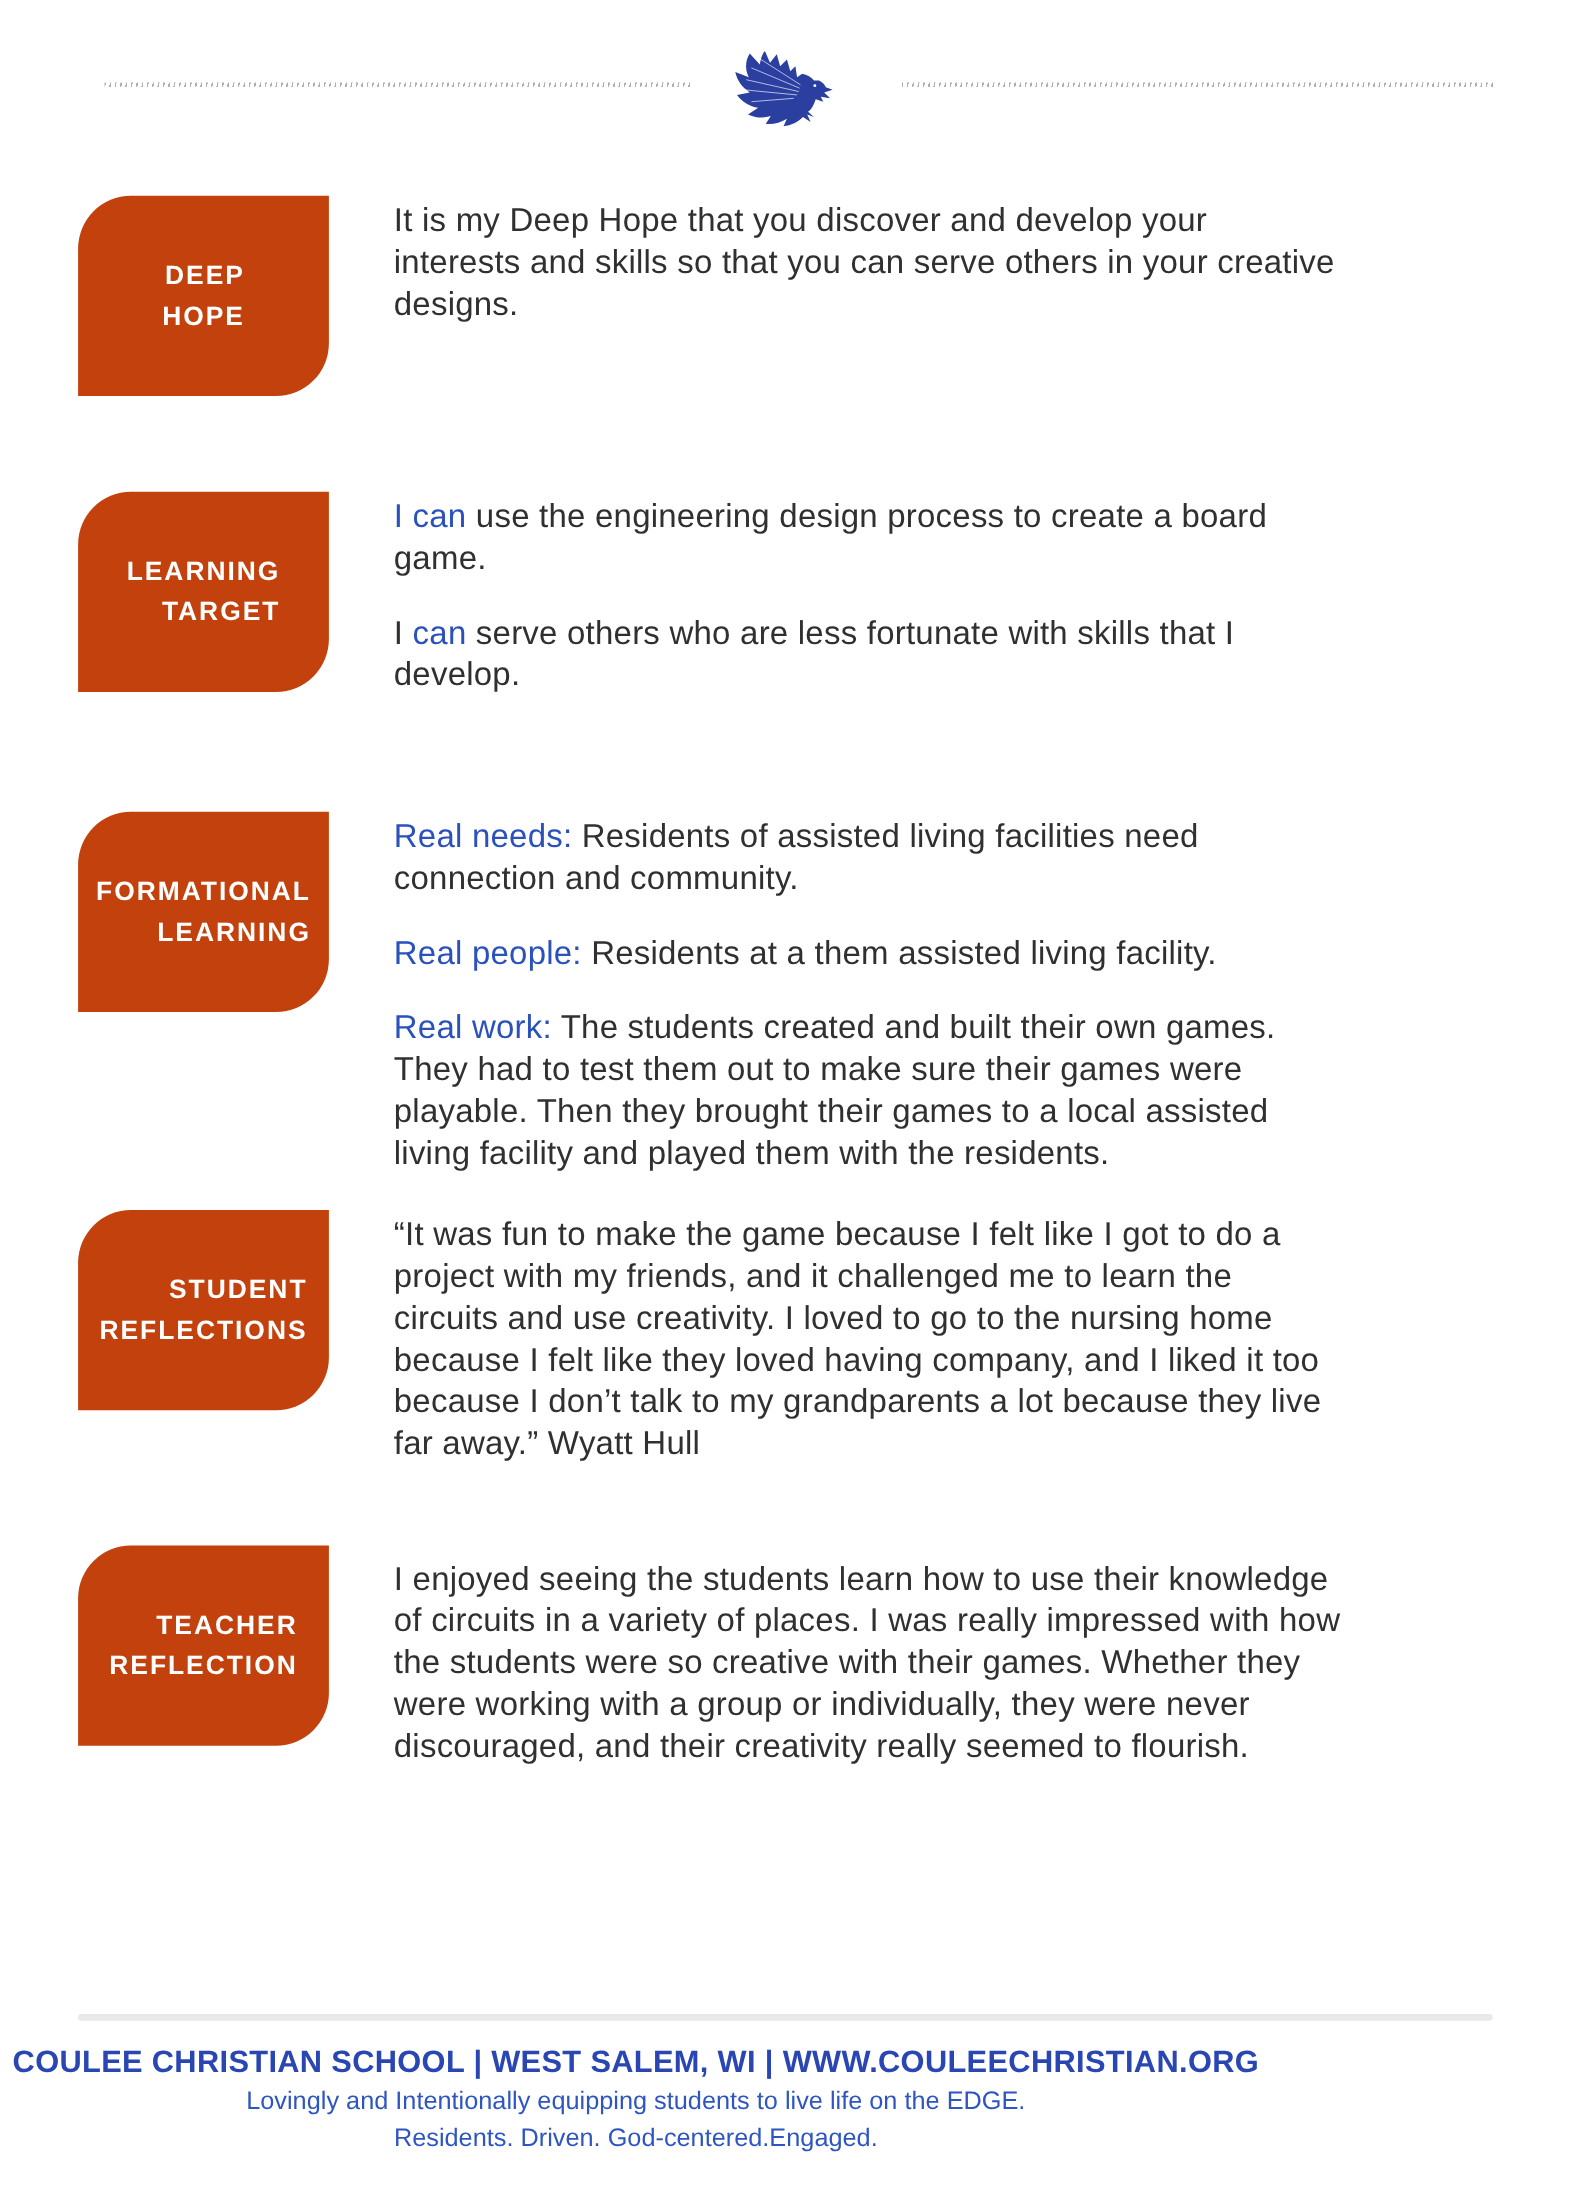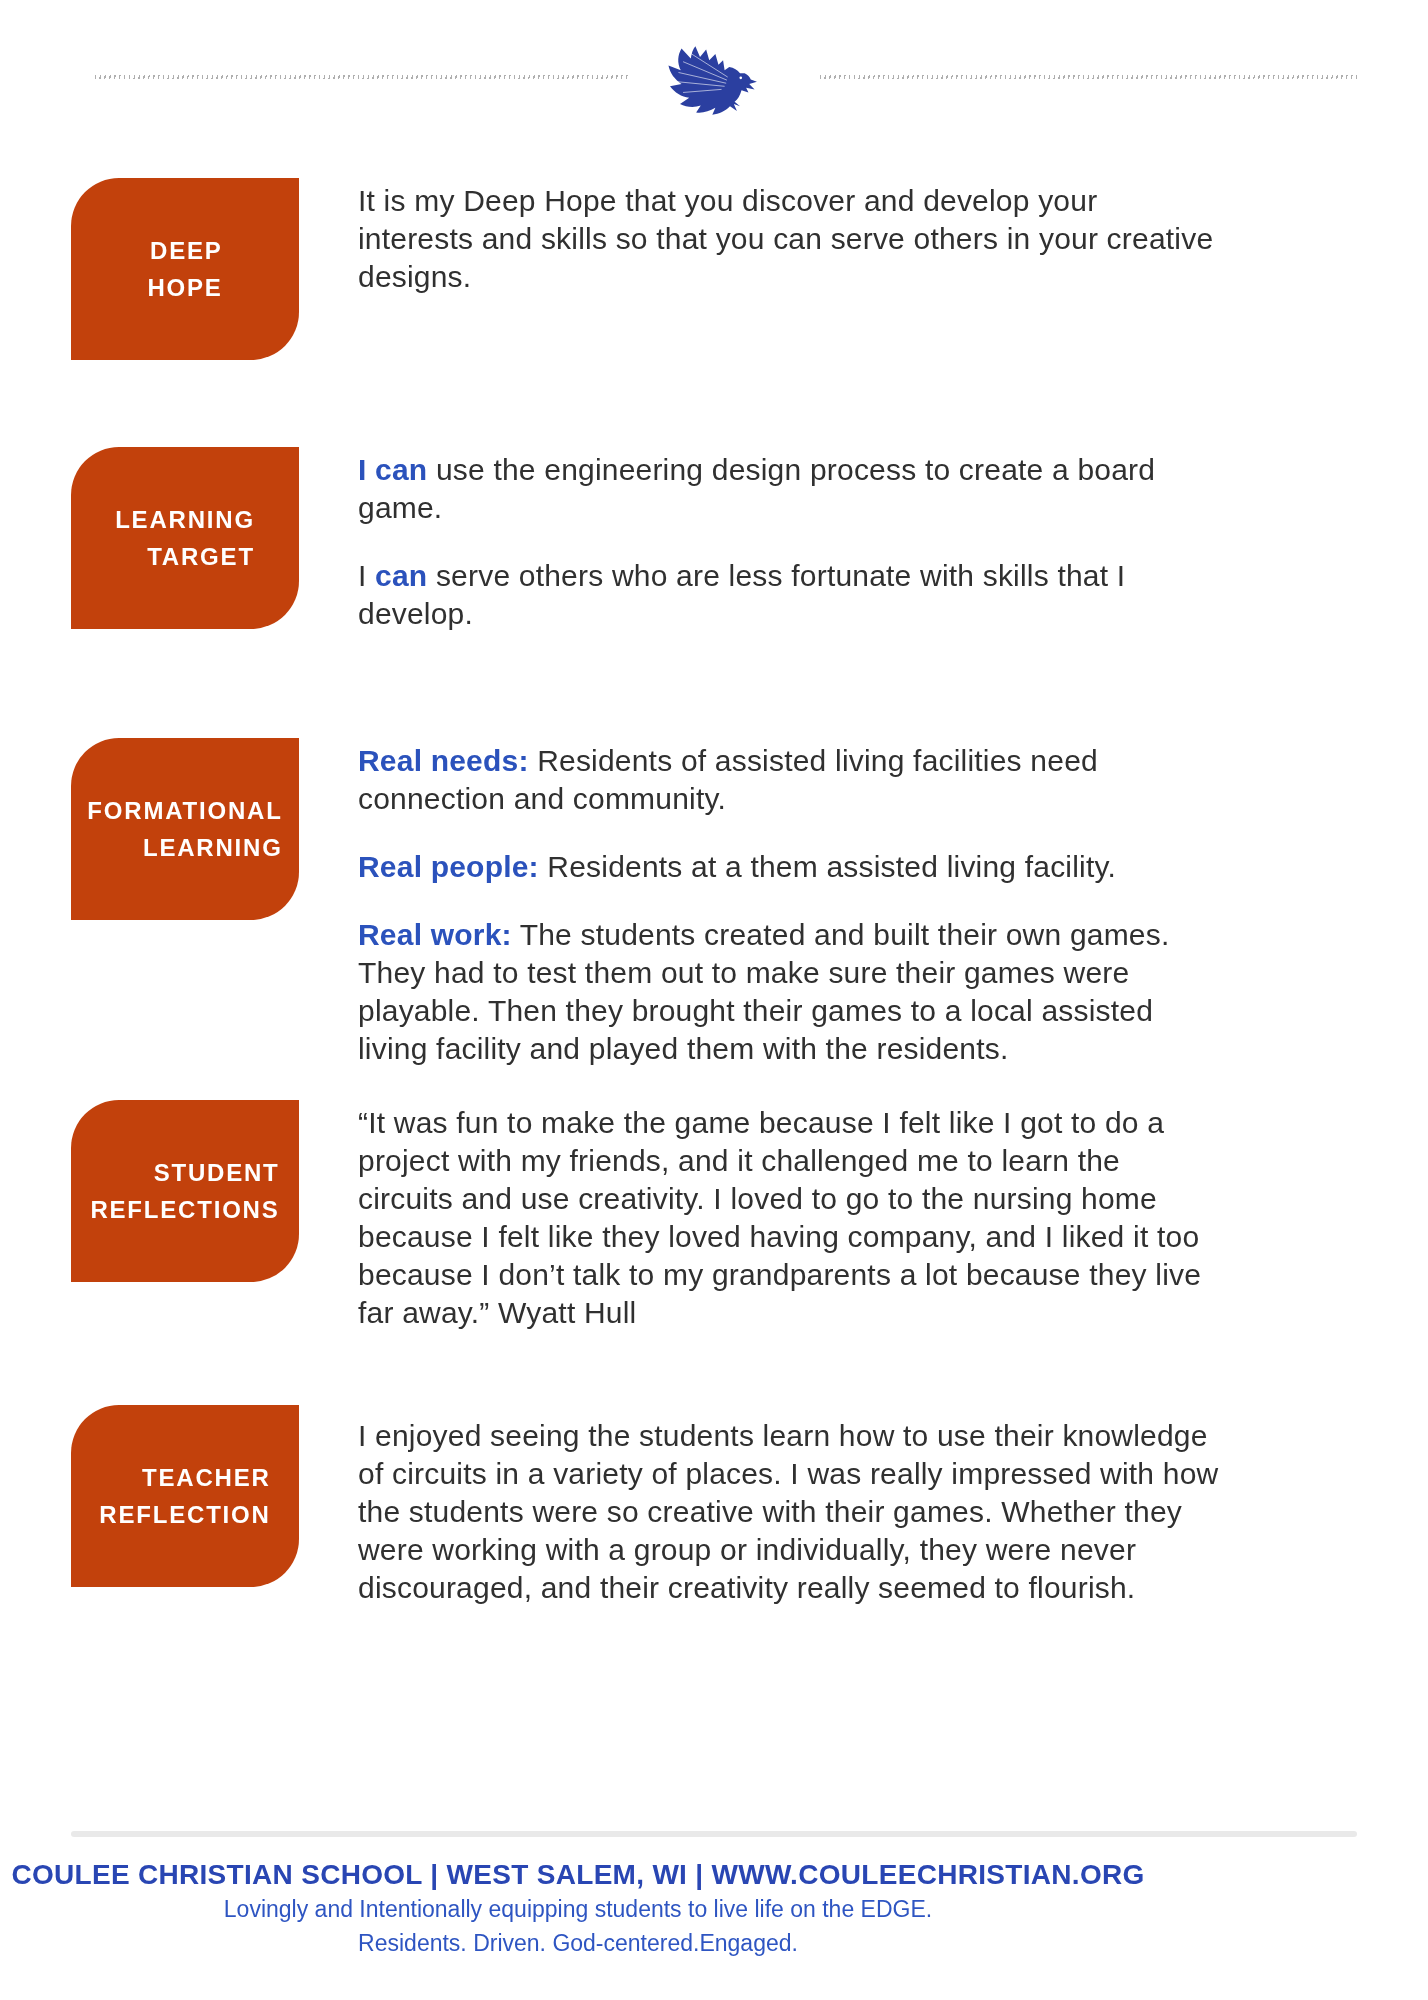--- a/index.html
+++ b/index.html
@@ -73,21 +73,21 @@
   .row:nth-of-type(5) .content{padding-top:12px;}
   .para{
     margin:0 0 30px 0;
     font-size:30px;
     line-height:38px;
     letter-spacing:.2px;
     color:#303030;
     white-space:pre-line;
   }
   .para:last-child{margin-bottom:0;}
-  .seg-accent{color:#2B52BC;font-weight:700;}
+  .seg-accent{color:#2B52BC;font-weight:400;}
   .seg-body{color:#303030;text-align:center;}
 
   
   .divider{
     position:absolute;
     top:1831px;
     left:71px;
     width:1286px;
     height:6px;
     border-radius:3px;

